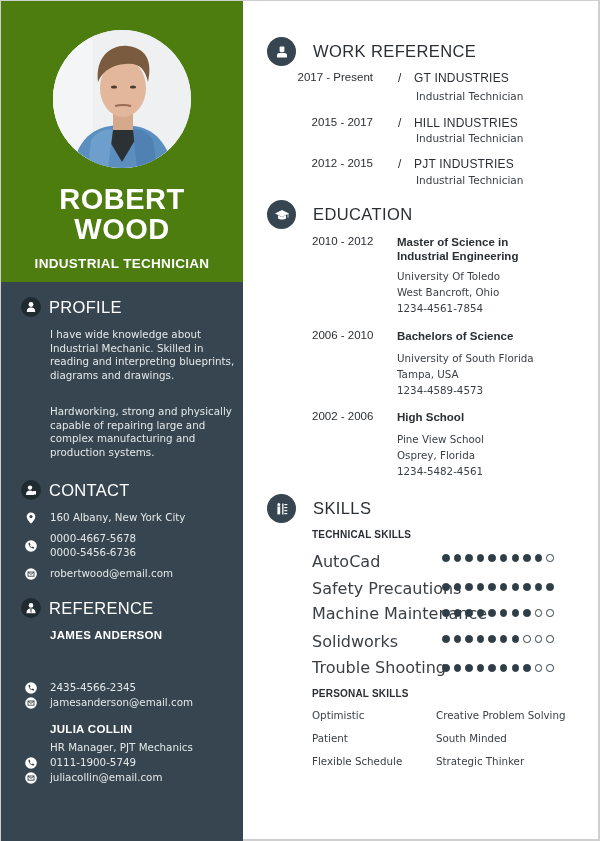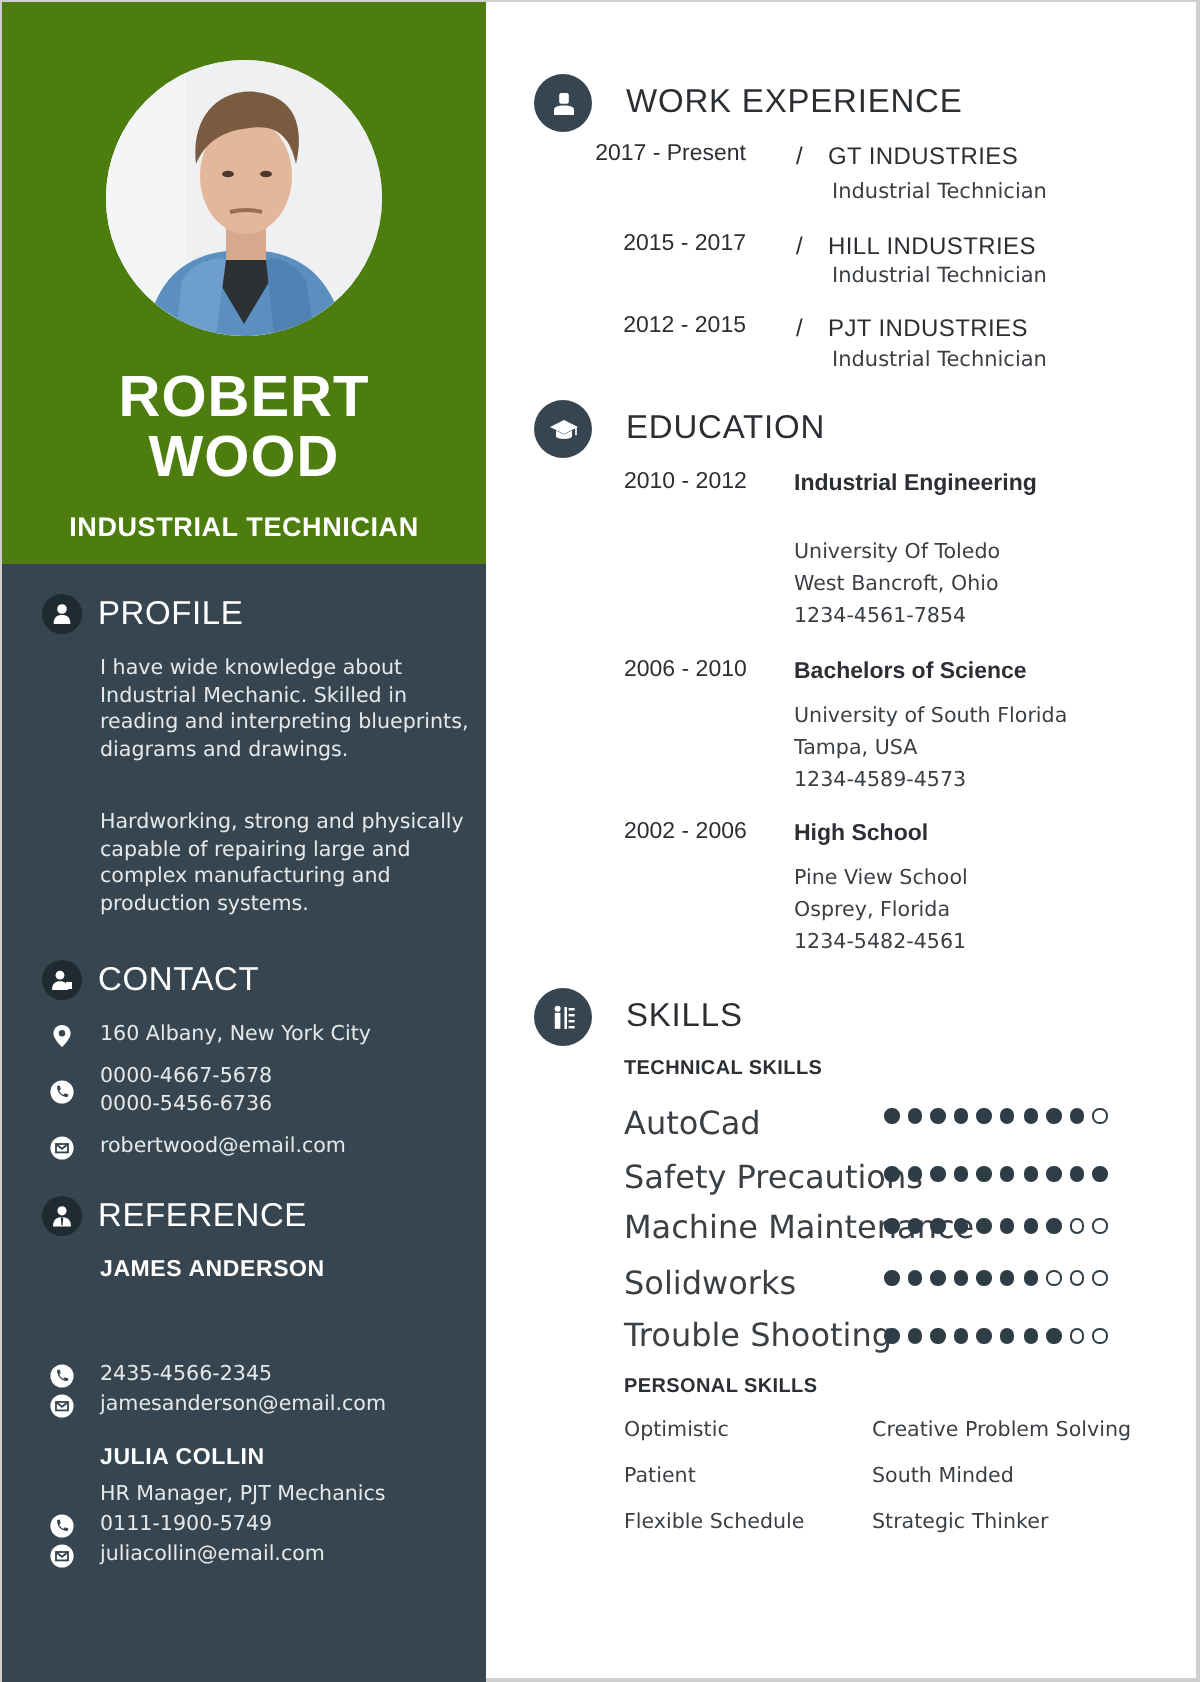--- a/index.html
+++ b/index.html
@@ -263,21 +263,21 @@
     </div>
   </div>
 
   <div class="main-heading" style="top:36px;">
     <span class="hicon">
       <svg viewBox="0 0 16 16">
           <rect x="5.6" y="2.5" width="4.8" height="5.4" rx="1" fill="#fff"></rect>
           <path d="M3 13.5 L3 11 C3 9.6 4.5 8.8 8 8.8 C11.5 8.8 13 9.6 13 11 L13 13.5 Z" fill="#fff"></path>
         </svg>
     </span>
-    <span>WORK EXPERIENCE</span>
+    <span>WORK REFERENCE</span>
   </div>
 
   <div class="work-item" style="top:70px;">
     <span class="dates">2017 - Present</span>
     <span class="slash">/</span>
     <span class="company">GT INDUSTRIES</span>
     <span class="role" style="top:19px;">Industrial Technician</span>
   </div>
   <div class="work-item" style="top:115px;">
     <span class="dates">2015 - 2017</span>
@@ -299,20 +299,21 @@
           <path d="M4 8.3 L4 11.5 C5.5 12.8 10.5 12.8 12 11.5 L12 8.3 L8 10.3 Z" fill="#fff"></path>
           <rect x="13.6" y="6.6" width="0.8" height="4" fill="#fff"></rect>
         </svg>
     </span>
     <span>EDUCATION</span>
   </div>
 
   <div class="edu-item" style="top:234px;">
     <span class="dates">2010 - 2012</span>
     <div class="degree">
+      <div>Master of Science in</div>
       <div>Industrial Engineering</div>
     </div>
     <div class="detail" style="top:33px;">
       <div>University Of Toledo</div>
       <div>West Bancroft, Ohio</div>
       <div>1234-4561-7854</div>
     </div>
   </div>
 
   <div class="edu-item" style="top:328px;">

